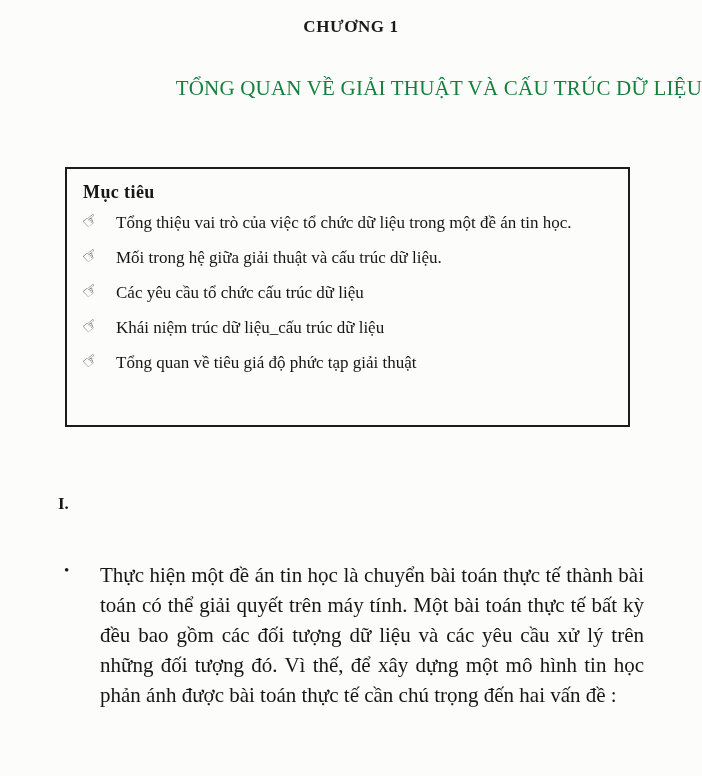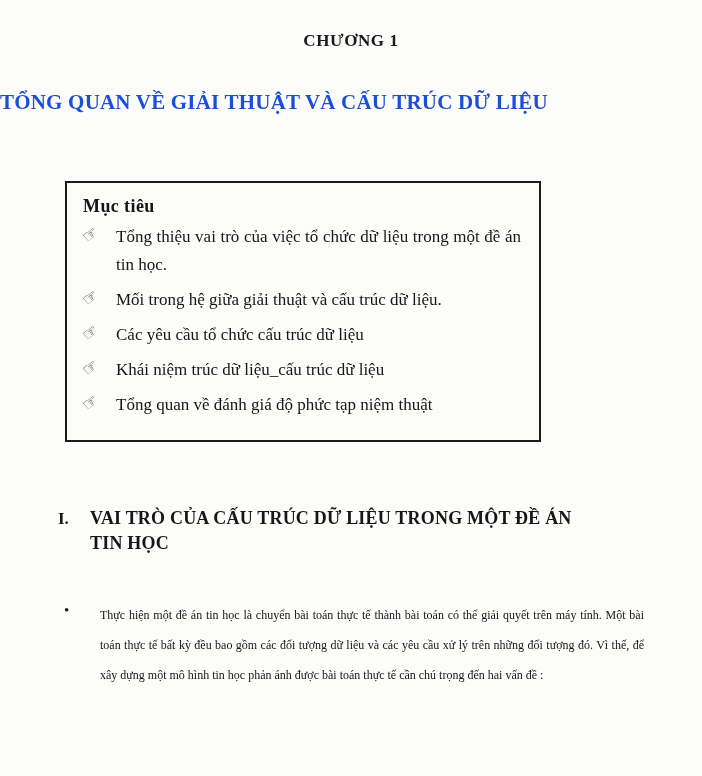--- a/index.html
+++ b/index.html
@@ -10,40 +10,40 @@
   body {
     height: 776px;
     background: #fcfcfb;
     color: #161616;
     overflow: hidden;
   }
   .page {
     position: relative;
     width: 702px;
     height: 776px;
-    padding-top: 31px;
+    padding-top: 17px;
   }
   .chapter {
     text-align: center;
     font-weight: bold;
     font-size: 17px;
     letter-spacing: 0.6px;
     color: #1a1a1a;
   }
   .title {
     margin-top: 39px;
-    text-align: left;
-    font-weight: bold;
+    text-align: right;
+    font-weight: normal;
     font-size: 21px;
     letter-spacing: 0.2px;
-    color: #1d4ed8;
+    color: #15803d;
   }
   .objectives-box {
     margin: 66px 0 0 65px;
-    width: 476px;
+    width: 565px;
     min-height: 260px;
     border: 2px solid #1c1c1c;
     padding: 13px 18px 14px 16px;
     background: transparent;
   }
   .obj-heading {
     font-weight: bold;
     font-size: 18px;
     letter-spacing: 0.4px;
     margin-bottom: 6px;
@@ -99,21 +99,21 @@
   .bullet {
     position: absolute;
     left: 0;
     top: 2px;
     font-size: 15px;
     color: #1a1a1a;
   }
   .para {
     margin-left: 36px;
     width: 544px;
-    font-size: 12px;
+    font-size: 21px;
     line-height: 30px;
     text-align: justify;
   }
 </style>
 </head>
 <body>
 
 <div class="page">
 
   <div class="chapter">CHƯƠNG 1</div>
@@ -134,28 +134,27 @@
       <li>
         <span class="hand">☞</span>
         <span class="obj-text">Các yêu cầu tổ chức cấu trúc dữ liệu</span>
       </li>
       <li>
         <span class="hand">☞</span>
         <span class="obj-text">Khái niệm trúc dữ liệu_cấu trúc dữ liệu</span>
       </li>
       <li>
         <span class="hand">☞</span>
-        <span class="obj-text">Tổng quan về đánh giá độ phức tạp niệm thuật</span>
+        <span class="obj-text">Tổng quan về tiêu giá độ phức tạp giải thuật</span>
       </li>
     </ul>
   </div>
 
   <div class="section-heading">
     <span class="sec-num">I.</span>
-    <span class="sec-title">VAI TRÒ CỦA CẤU TRÚC DỮ LIỆU TRONG MỘT ĐỀ ÁN TIN HỌC</span>
   </div>
 
   <div class="para-row">
     <span class="bullet">•</span>
     <p class="para">Thực hiện một đề án tin học là chuyển bài toán thực tế thành bài toán có thể giải quyết trên máy tính. Một bài toán thực tế bất kỳ đều bao gồm các đối tượng dữ liệu và các yêu cầu xử lý trên những đối tượng đó. Vì thế, để xây dựng một mô hình tin học phản ánh được bài toán thực tế cần chú trọng đến hai vấn đề :</p>
   </div>
 
 </div>
 
 </body></html>

